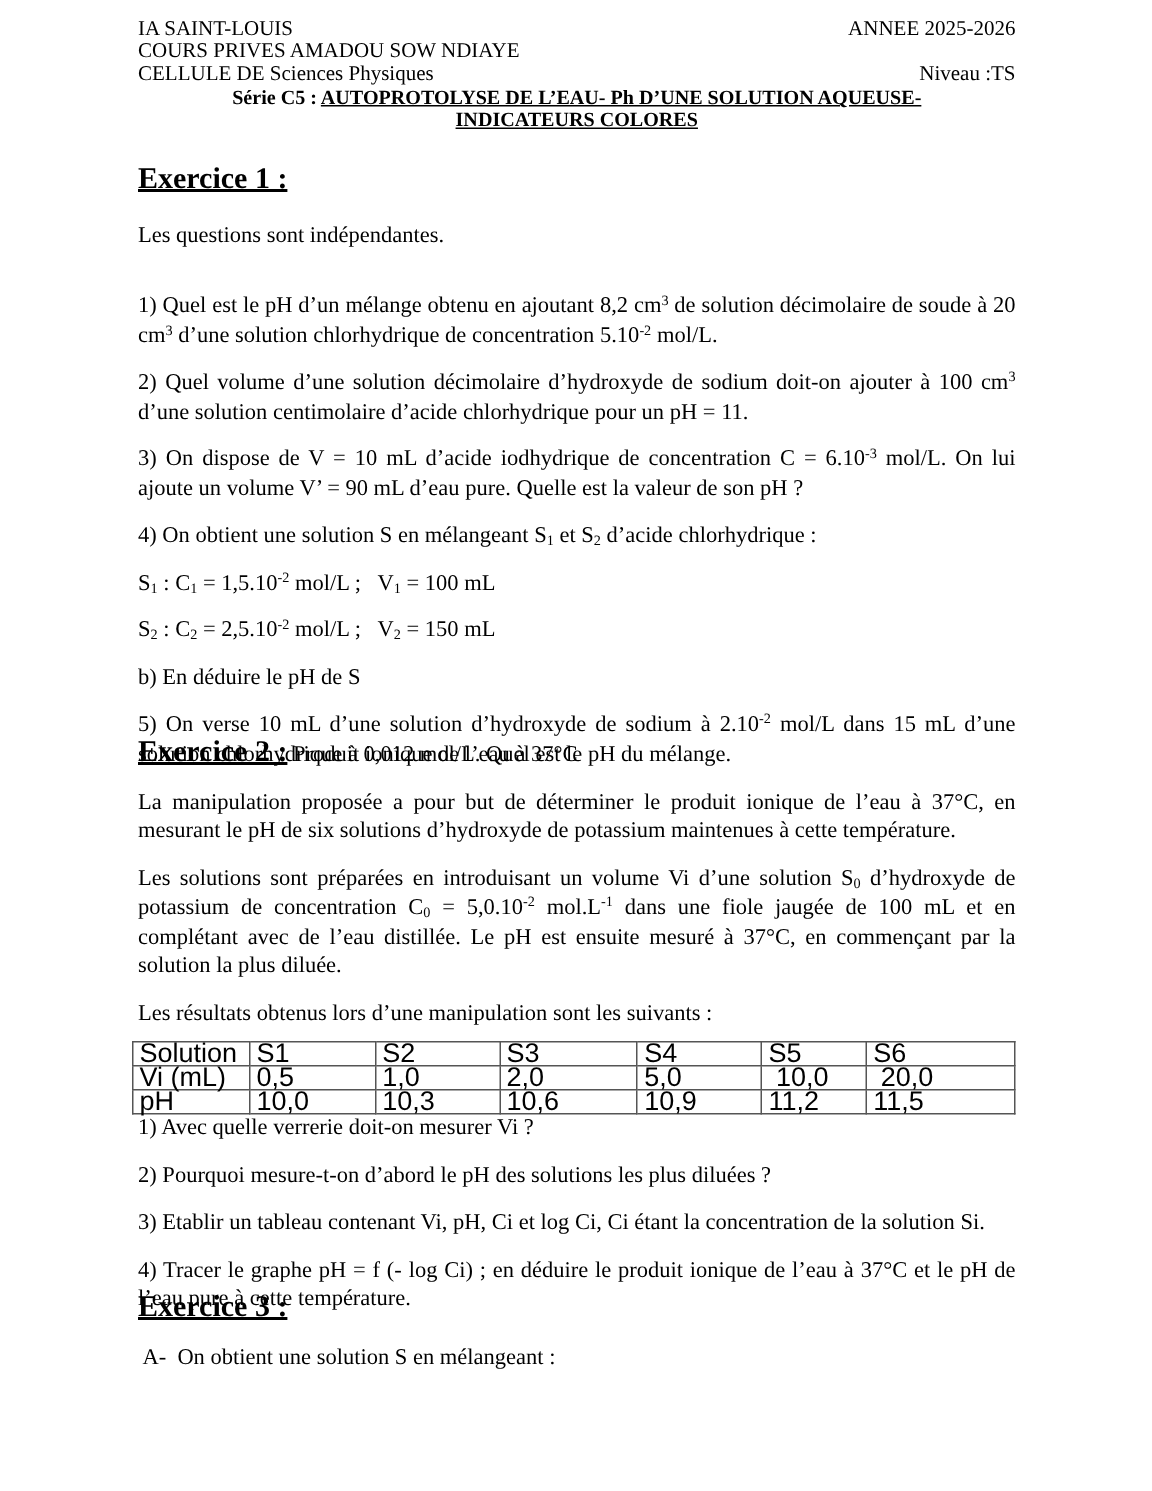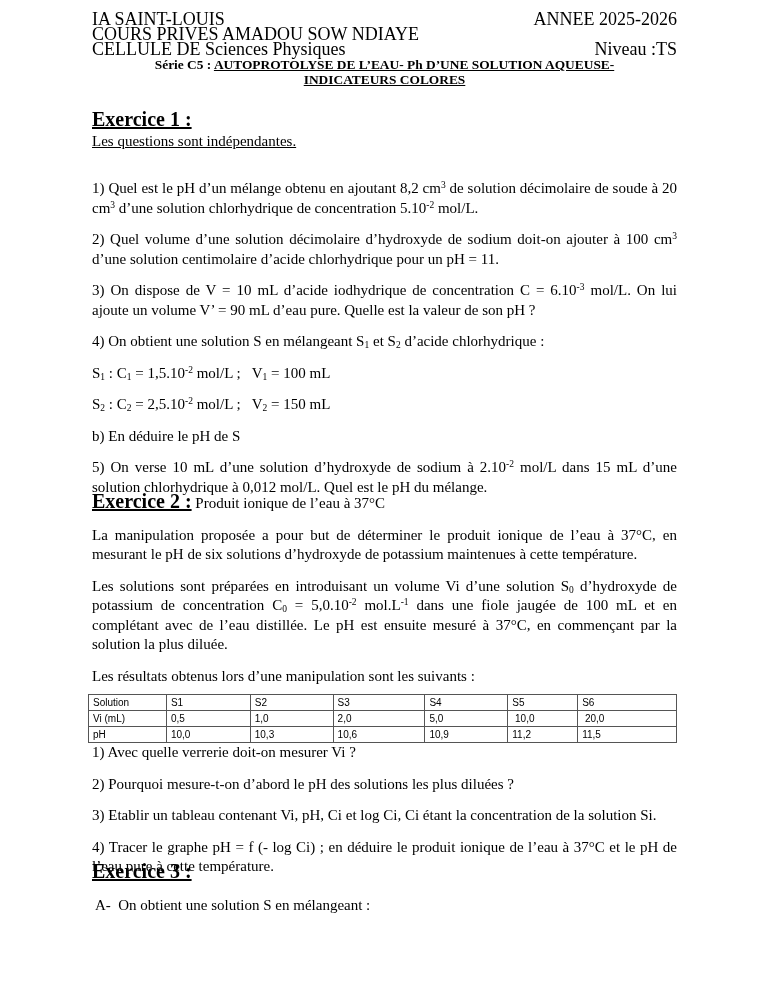--- a/index.html
+++ b/index.html
@@ -1,29 +1,29 @@
 <!DOCTYPE html>
 <html><head>
 <meta charset="utf-8">
 <style>
   html, body { margin: 0; padding: 0; background: #ffffff; }
   body { width: 768px; height: 994px; overflow: hidden; position: relative;
          font-family: "Liberation Serif", serif; color: #000; }
   .page { position: absolute; left: 92px; top: 12px; width: 585px; }
-  .hdr { font-size: 18px; line-height: 15px; }
+  .hdr { font-size: 14px; line-height: 15px; }
   .hdr-row { display: flex; justify-content: space-between; }
   .title { text-align: center; font-weight: bold; font-size: 13.4px; line-height: 15px; }
   .title u { text-decoration: underline; }
   .ex-title { font-weight: bold; text-decoration: underline; font-size: 20px; }
   p { margin: 0; font-size: 15px; line-height: 19.5px; text-align: justify; }
   sup, sub { font-size: 9.5px; line-height: 0; }
   sup { vertical-align: 5px; }
   sub { vertical-align: -2px; }
   table.res { border-collapse: collapse; margin-left: -4px; width: 589px;
-              font-family: "Liberation Sans", sans-serif; font-size: 10px; }
+              font-family: "Liberation Sans", sans-serif; font-size: 18px; }
   table.res td { border: 1px solid #555; padding: 0 4px; height: 15px; line-height: 15px; }
   .blk { position: absolute; left: 0; width: 585px; }
 </style>
 </head>
 <body>
 
 <div class="page">
 
   <div class="hdr">
     <div class="hdr-row">
@@ -36,21 +36,21 @@
       <span>Niveau :TS</span>
     </div>
   </div>
   <div class="title">
     <span>Série C5 : </span><u>AUTOPROTOLYSE DE L’EAU- Ph D’UNE SOLUTION AQUEUSE-</u><br>
     <u>INDICATEURS COLORES</u>
   </div>
 
   <div class="blk" style="top:98px;">
     <p><span class="ex-title">Exercice 1 :</span></p>
-    <p style="margin-top:0;text-decoration:underline;">Les questions sont indépendantes.</p>
+    <p style="margin-top:16px;">Les questions sont indépendantes.</p>
     <p style="margin-top:28px;"><span>1) Quel est le pH d’un mélange obtenu en ajoutant 8,2 cm</span><sup>3</sup><span> de solution décimolaire de soude à 20 cm</span><sup>3</sup><span> d’une solution chlorhydrique de concentration 5.10</span><sup>-2</sup><span> mol/L.</span></p>
     <p style="margin-top:12px;"><span>2) Quel volume d’une solution décimolaire d’hydroxyde de sodium doit-on ajouter à 100 cm</span><sup>3</sup><span> d’une solution centimolaire d’acide chlorhydrique pour un pH = 11.</span></p>
     <p style="margin-top:12px;"><span>3) On dispose de V = 10 mL d’acide iodhydrique de concentration C = 6.10</span><sup>-3</sup><span> mol/L. On lui ajoute un volume V’ = 90 mL d’eau pure. Quelle est la valeur de son pH ?</span></p>
     <p style="margin-top:12px;"><span>4) On obtient une solution S en mélangeant S</span><sub>1</sub><span> et S</span><sub>2</sub><span> d’acide chlorhydrique :</span></p>
     <p style="margin-top:12px;"><span>S</span><sub>1</sub><span> : C</span><sub>1</sub><span> = 1,5.10</span><sup>-2</sup><span style="white-space:pre"> mol/L ;   V</span><sub>1</sub><span> = 100 mL</span></p>
     <p style="margin-top:12px;"><span>S</span><sub>2</sub><span> : C</span><sub>2</sub><span> = 2,5.10</span><sup>-2</sup><span style="white-space:pre"> mol/L ;   V</span><sub>2</sub><span> = 150 mL</span></p>
     <p style="margin-top:12px;">b) En déduire le pH de S</p>
     <p style="margin-top:12px;"><span>5) On verse 10 mL d’une solution d’hydroxyde de sodium à 2.10</span><sup>-2</sup><span> mol/L dans 15 mL d’une solution chlorhydrique à 0,012 mol/L. Quel est le pH du mélange.</span></p>
   </div>
 

